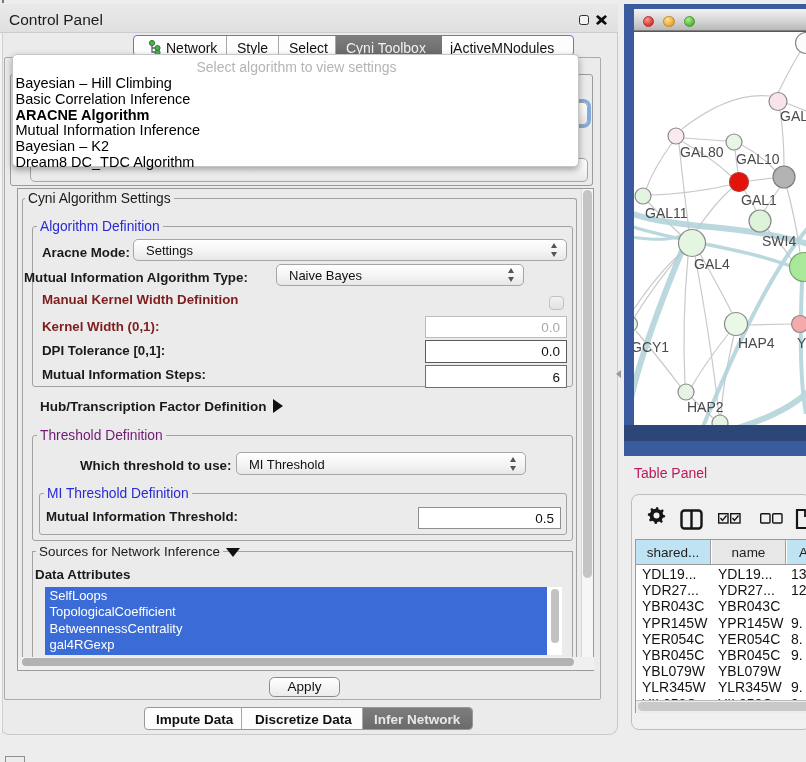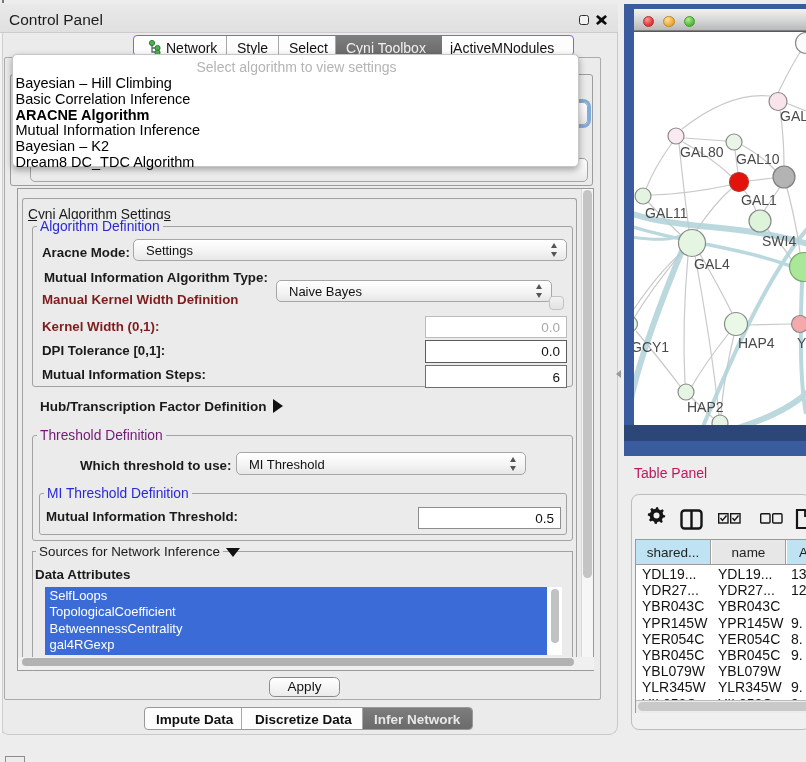--- a/index.html
+++ b/index.html
@@ -56,32 +56,32 @@
 
   <div class="abs" id="tabpanel" style="left:4px;top:57px;width:597px;height:643px;background:#ebebeb;border:1px solid #ababab;border-radius:2px;"></div>
 
   <div class="abs" style="left:10px;top:74px;width:583px;height:112px;border:1px solid #9c9c9c;border-radius:3px;"></div>
   <div class="combo" style="left:30px;top:102px;width:558px;height:23px;box-shadow:0 0 0 3px rgba(100,155,220,0.8);"></div>
   <div class="combo" style="left:30px;top:158px;width:558px;height:24px;"></div>
 
   <div class="abs" id="scrollpanel" style="left:17px;top:188px;width:577px;height:483px;border:1px solid #9a9a9a;background:#ebebeb;"></div>
 
   <div class="abs" style="left:22px;top:198px;width:555px;height:465px;border:1px solid #a2a2a2;border-bottom:none;border-radius:3px 3px 0 0;"></div>
-  <div class="gtitle" style="left:25px;top:207px;text-decoration:underline;">Cyni Algorithm Settings</div>
+  <div class="gtitle" style="left:25px;top:191px;">Cyni Algorithm Settings</div>
 
   <div class="gbox" style="left:32px;top:226px;width:541px;height:161px;"></div>
   <div class="gtitle" style="left:37px;top:219px;color:#2a2ad4;">Algorithm Definition</div>
 
   <div class="lbl" style="left:42px;top:245px;">Aracne Mode:</div>
   <div class="combo" style="left:133px;top:239px;width:434px;height:22px;">
       <span class="ct">Settings</span>
       <span class="arrows"></span>
     </div>
-  <div class="lbl" style="left:44px;top:270px;">Mutual Information Algorithm Type:</div>
-  <div class="combo" style="left:276px;top:280px;width:276px;height:22px;">
+  <div class="lbl" style="left:24px;top:270px;">Mutual Information Algorithm Type:</div>
+  <div class="combo" style="left:276px;top:264px;width:248px;height:22px;">
       <span class="ct">Naive Bayes</span>
       <span class="arrows"></span>
     </div>
   <div class="lbl dis" style="left:42px;top:292px;">Manual Kernel Width Definition</div>
   <div class="abs" style="left:549px;top:296px;width:15px;height:14px;background:linear-gradient(180deg,#f2f2f2,#e2e2e2);border:1px solid #c2c2c2;border-radius:4px;"></div>
   <div class="lbl dis" style="left:42px;top:318.5px;">Kernel Width (0,1):</div>
   <div class="tfield" style="left:425px;top:316px;width:142px;height:22px;border:1px solid #bcbcbc;color:#a8a8a8;padding:3px 6px 0 0;">0.0</div>
   <div class="lbl" style="left:42px;top:342.5px;">DPI Tolerance [0,1]:</div>
   <div class="tfield" style="left:425px;top:340px;width:142px;height:23px;border:1.5px solid #5c5c5c;padding:3px 6px 0 0;">0.0</div>
   <div class="lbl" style="left:42px;top:367px;">Mutual Information Steps:</div>

